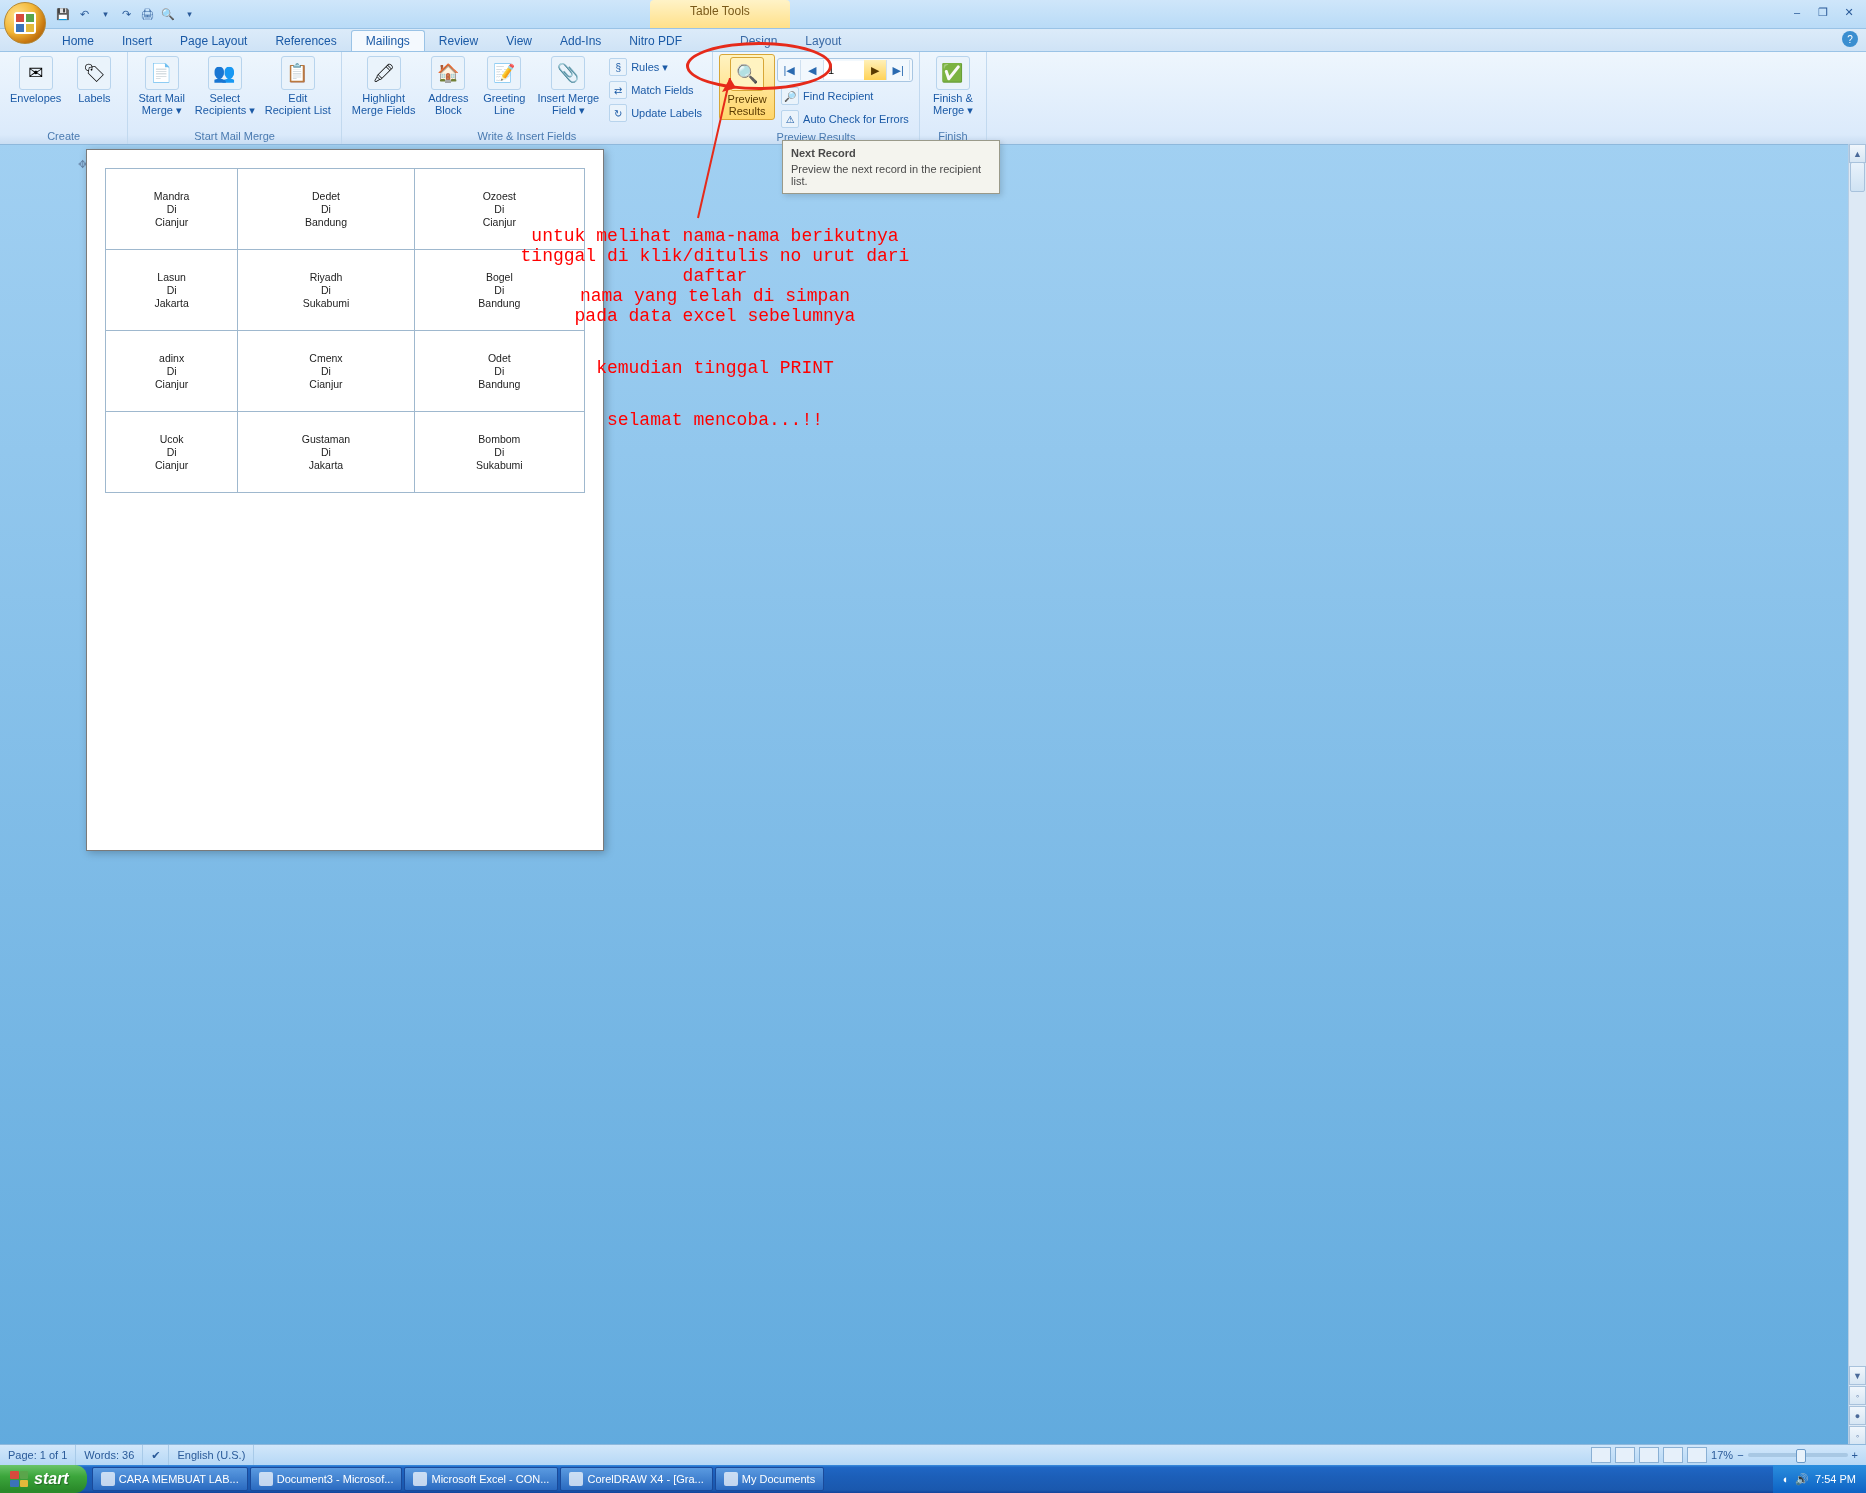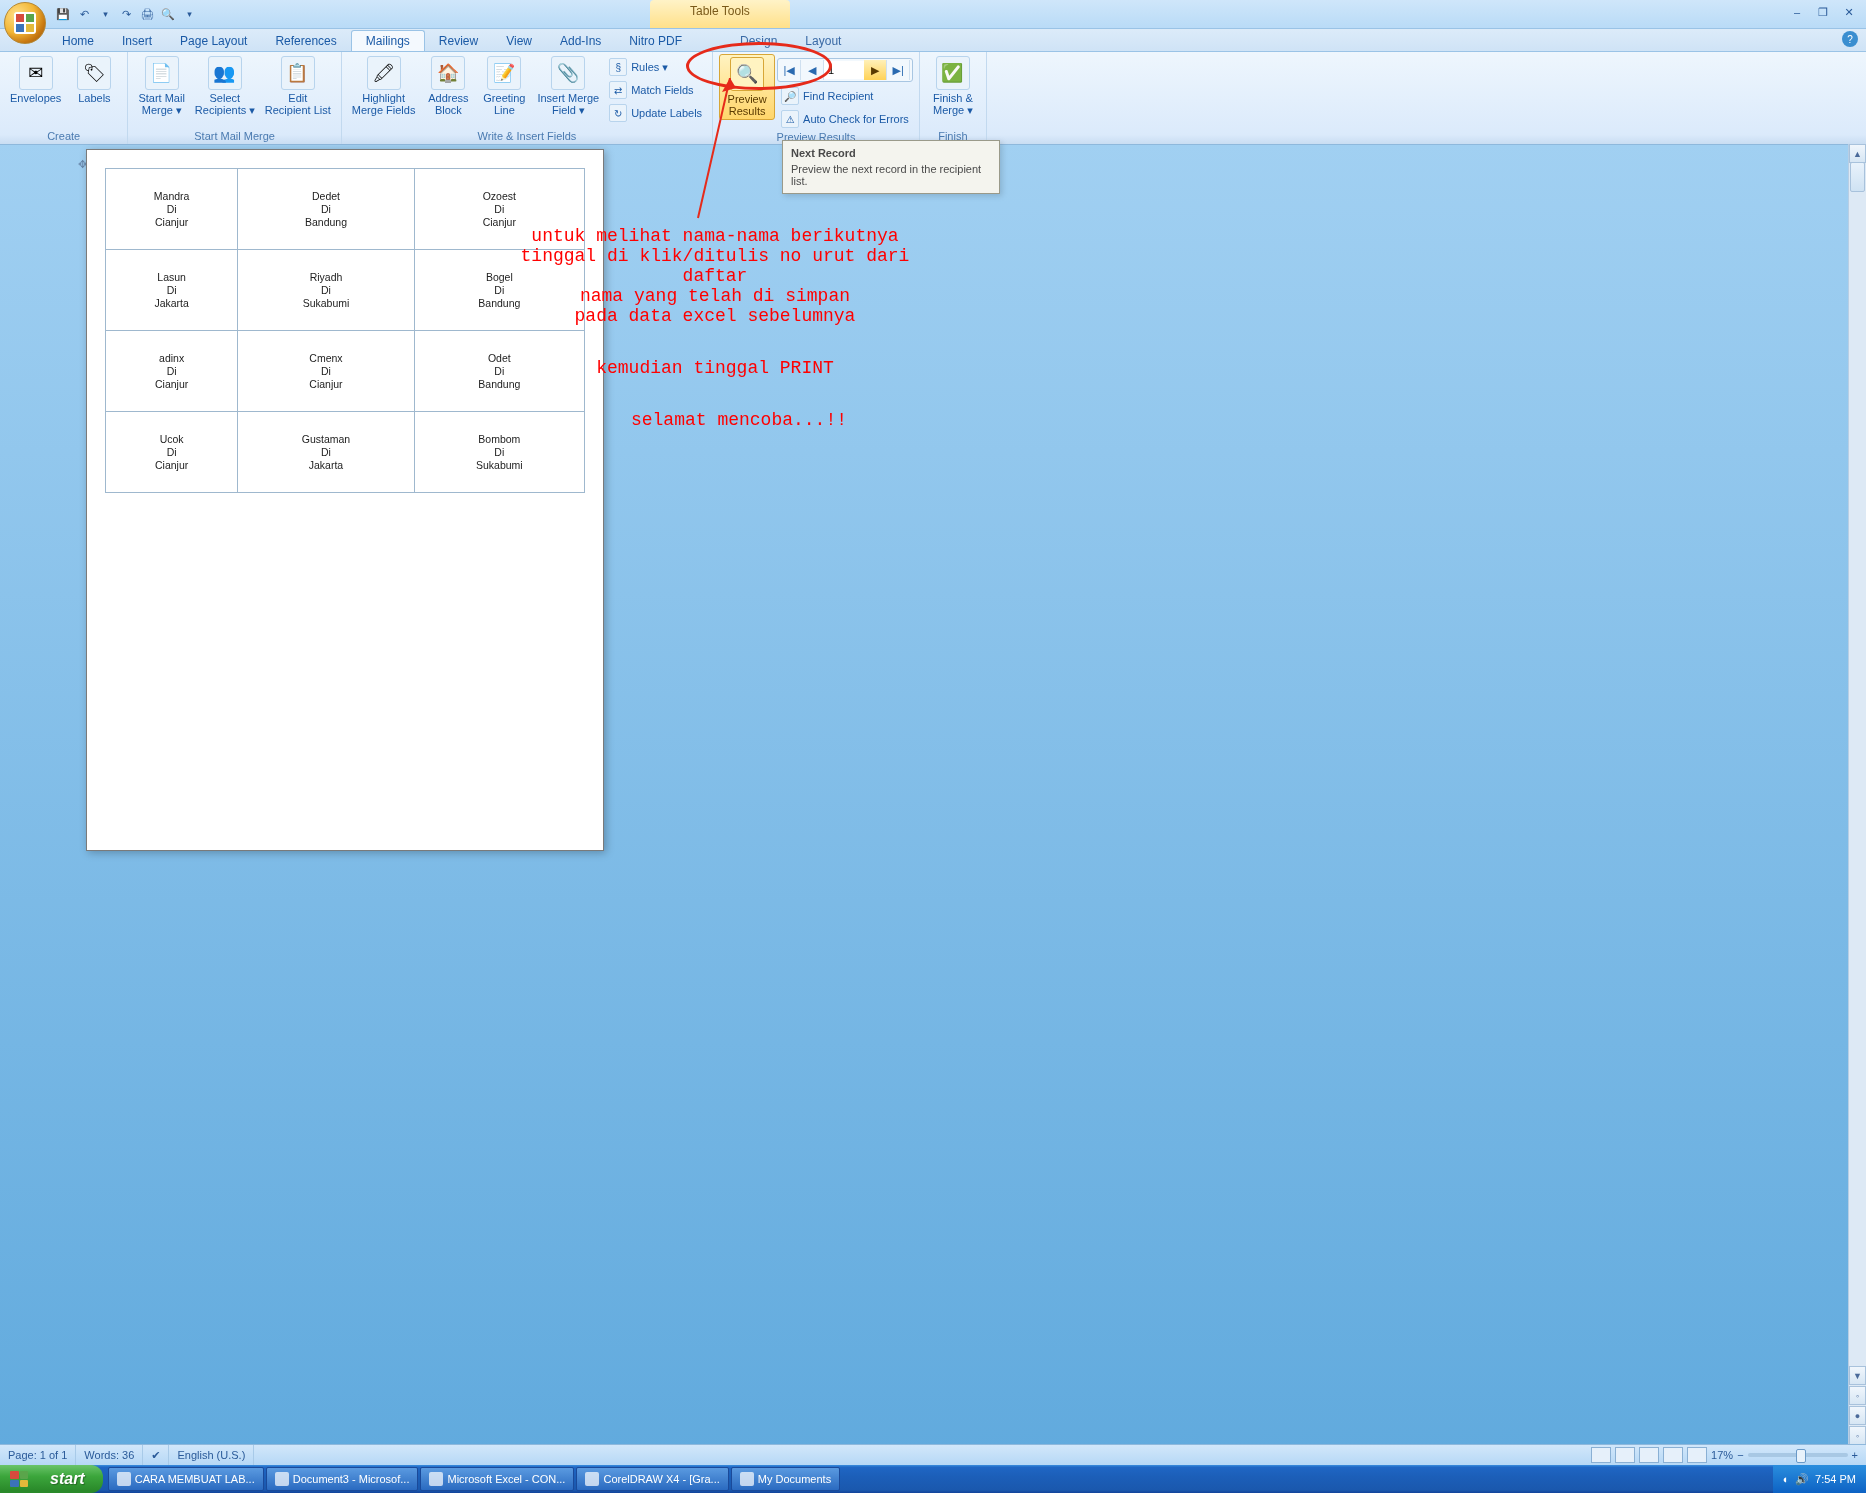--- a/index.html
+++ b/index.html
@@ -59,21 +59,21 @@
   .redtext{position:absolute;color:#ff0000;font-family:Liberation Mono, monospace;font-size:18px;text-align:center;line-height:20px;z-index:12;}
   
   .statusbar{position:absolute;left:0;right:0;bottom:28px;height:20px;background:linear-gradient(to bottom,#d2e7fa,#b6d8f6);border-top:1px solid #8eb8dc;display:flex;align-items:center;color:#2a5a99;font-size:11px;}
   .statusbar .sb-sec{padding:0 8px;border-right:1px solid #a8cae8;height:100%;display:flex;align-items:center;}
   .statusbar .sb-right{margin-left:auto;display:flex;align-items:center;gap:4px;padding-right:8px;}
   .viewbtn{width:18px;height:14px;border:1px solid #8ab0d4;background:#e6f0fa;}
   .zoom-slider{width:100px;height:4px;background:#a8c8e4;position:relative;border-radius:2px;}
   .zoom-thumb{position:absolute;left:48px;top:-4px;width:8px;height:12px;background:#e8f2fb;border:1px solid #6a9ac8;border-radius:2px;}
   
   .taskbar{position:absolute;left:0;right:0;bottom:0;height:28px;background:linear-gradient(to bottom,#3a8ede 0%,#1f66c4 8%,#1c5fb9 40%,#1a58ad 90%,#12439a 100%);display:flex;align-items:center;}
-  .startbtn{height:28px;padding:0 18px 0 10px;background:linear-gradient(to bottom,#6ac46a 0%,#3ca63c 40%,#2a8a2a 90%);color:white;font-style:italic;font-weight:bold;font-size:16px;display:flex;align-items:center;gap:22px;border-radius:0 12px 12px 0;text-shadow:1px 1px 1px rgba(0,0,0,0.3);}
+  .startbtn{height:28px;padding:0 18px 0 10px;background:linear-gradient(to bottom,#6ac46a 0%,#3ca63c 40%,#2a8a2a 90%);color:white;font-style:italic;font-weight:bold;font-size:16px;display:flex;align-items:center;gap:6px;border-radius:0 12px 12px 0;text-shadow:1px 1px 1px rgba(0,0,0,0.3);}
   .startbtn .winflag{width:18px;height:16px;display:grid;grid-template-columns:1fr 1fr;grid-template-rows:1fr 1fr;gap:1px;}
   .winflag span{border-radius:1px;}
   .taskitem{height:22px;margin:0 1px;padding:0 8px;background:linear-gradient(to bottom,#5a9ae0,#2a6ac0);border:1px solid #1a4a9a;color:white;font-size:11px;display:flex;align-items:center;gap:4px;max-width:150px;overflow:hidden;white-space:nowrap;border-radius:2px;}
   .taskitem .tic{width:14px;height:14px;background:rgba(255,255,255,0.7);border-radius:2px;}
   .tray{margin-left:auto;height:28px;padding:0 10px;background:linear-gradient(to bottom,#2a8ede,#0d62c4);display:flex;align-items:center;gap:6px;color:white;font-size:11px;}
 </style>
 </head>
 <body>
 
 <div class="titlebar">
@@ -263,21 +263,21 @@
           </tr>
         </tbody>
     </table>
   </div>
 
   <div class="redtext" style="left: 510px; top: 82px; width: 410px; white-space: pre-line;">untuk melihat nama-nama berikutnya
 tinggal di klik/ditulis no urut dari daftar
 nama yang telah di simpan
 pada data excel sebelumnya</div>
   <div class="redtext" style="left:510px;top:214px;width:410px">kemudian tinggal PRINT</div>
-  <div class="redtext" style="left:534px;top:266px;width:410px">selamat mencoba...!!</div>
+  <div class="redtext" style="left:510px;top:266px;width:410px">selamat mencoba...!!</div>
 
   <div class="vscroll">
     <div class="vs-btn">▲</div>
     <div class="vs-thumb"></div>
     <div class="vs-btn" style="position:absolute;bottom:60px;left:0;right:0">▼</div>
     <div class="vs-btn" style="position:absolute;bottom:40px;left:0;right:0">◦</div>
     <div class="vs-btn" style="position:absolute;bottom:20px;left:0;right:0">●</div>
     <div class="vs-btn" style="position:absolute;bottom:0;left:0;right:0">◦</div>
   </div>
 </div>

